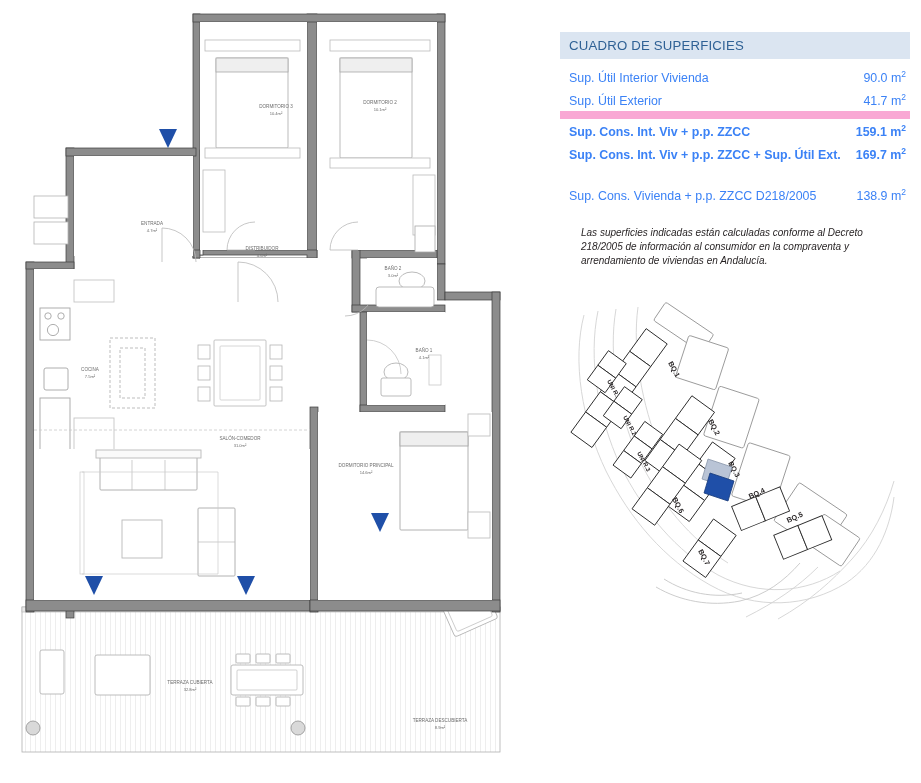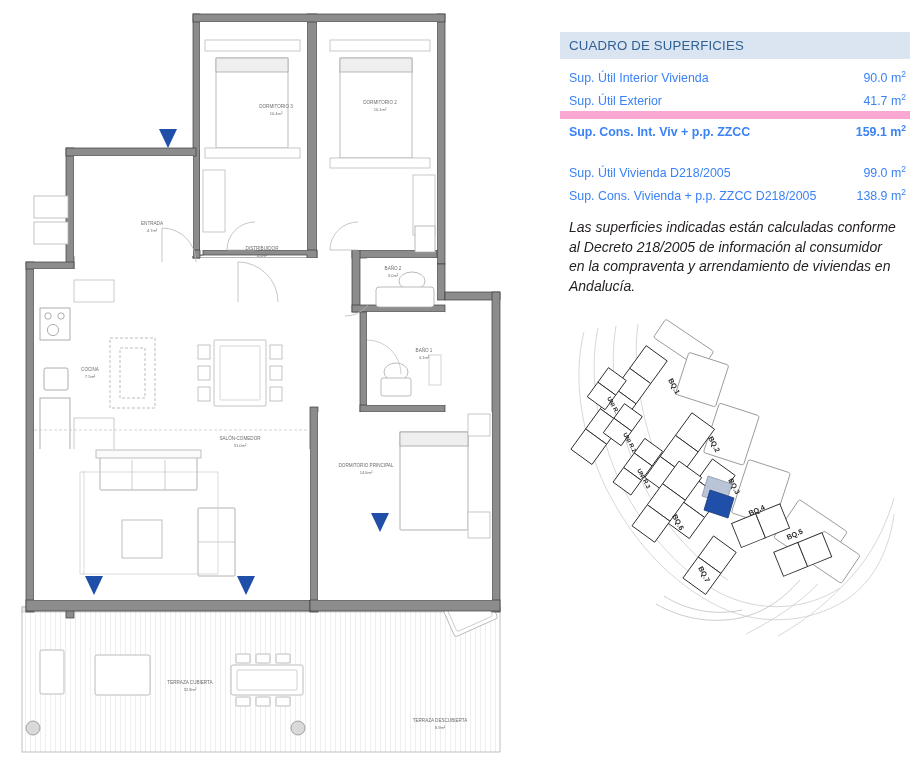--- a/index.html
+++ b/index.html
@@ -55,26 +55,26 @@
     text-align: right;
     padding-right: 4px;
     white-space: nowrap;
   }
   .tbl tr.rule-top td {
     border-top: 8px solid #f9a8d4;
   }
   .tbl tr.bold td { font-weight: bold; }
   .sup { font-size: 8.5px; vertical-align: super; }
   .note {
-    font-size: 14px;
+    font-size: 10px;
     font-style: italic;
     color: #231f20;
     line-height: 1.42;
     padding: 7px 9px 10px 9px;
-    margin: 0;
+    margin: 12px;
   }
   .gap-a { height: 14px; }
   .gap-b { height: 7px; }
 
   
   #loc-map {
     margin-top: 4px;
     width: 350px;
     height: 330px;
     position: relative;
@@ -344,31 +344,31 @@
           <td class="val"><span>90.0</span> m<span class="sup">2</span></td>
         </tr>
         <tr>
           <td>Sup. Útil Exterior</td>
           <td class="val"><span>41.7</span> m<span class="sup">2</span></td>
         </tr>
         <tr class="rule-top bold">
           <td>Sup. Cons. Int. Viv + p.p. ZZCC</td>
           <td class="val"><span>159.1</span> m<span class="sup">2</span></td>
         </tr>
+        <tr class="bold">
+          <td>Sup. Cons. Int. Viv + p.p. ZZCC + Sup. Útil Ext.</td>
+          <td class="val"><span>169.7</span> m<span class="sup">2</span></td>
+        </tr>
       </tbody>
     </table>
 
     <div class="gap-a"></div>
 
     <table class="tbl">
       <tbody>
-        <tr>
-          <td>Sup. Útil Vivienda D218/2005</td>
-          <td class="val"><span>99.0</span> m<span class="sup">2</span></td>
-        </tr>
         <tr>
           <td>Sup. Cons. Vivienda + p.p. ZZCC D218/2005</td>
           <td class="val"><span>138.9</span> m<span class="sup">2</span></td>
         </tr>
       </tbody>
     </table>
     <p class="note">Las superficies indicadas están calculadas conforme al Decreto 218/2005 de información al consumidor en la compraventa y arrendamiento de viviendas en Andalucía.</p>
 
     <div class="gap-b"></div>
 

